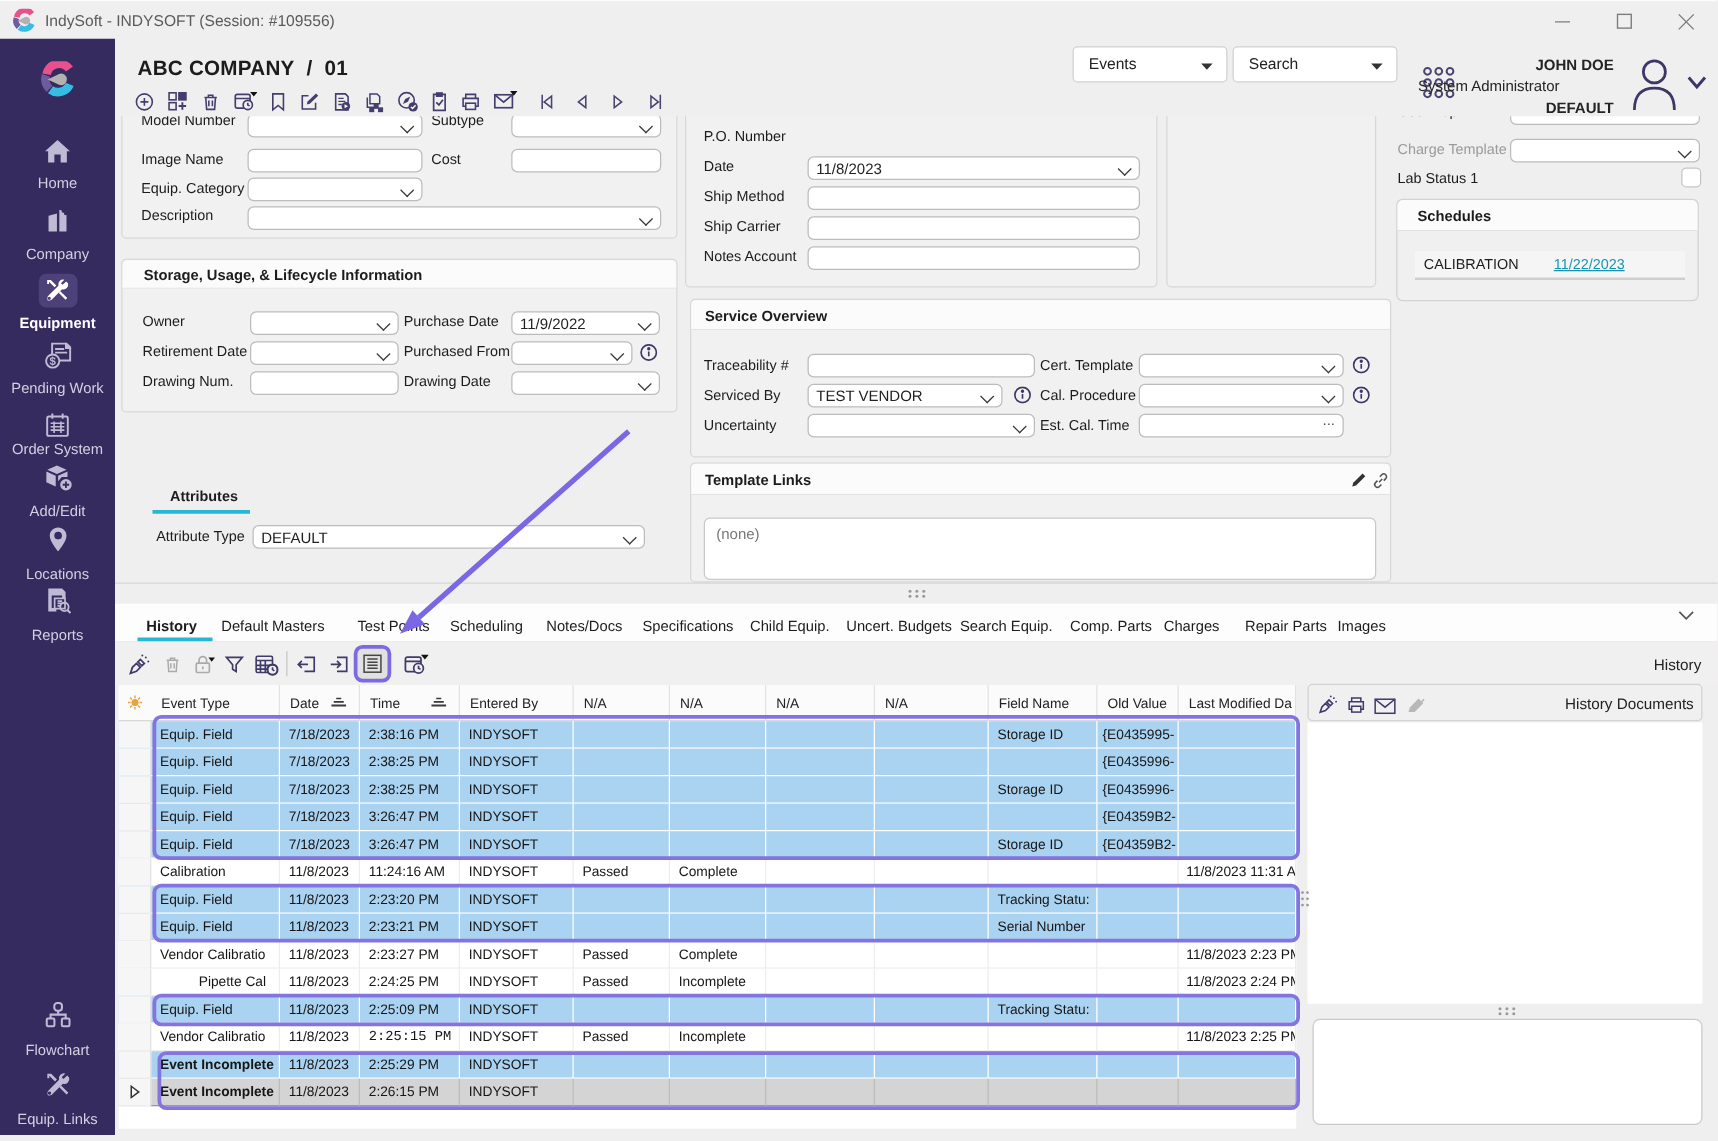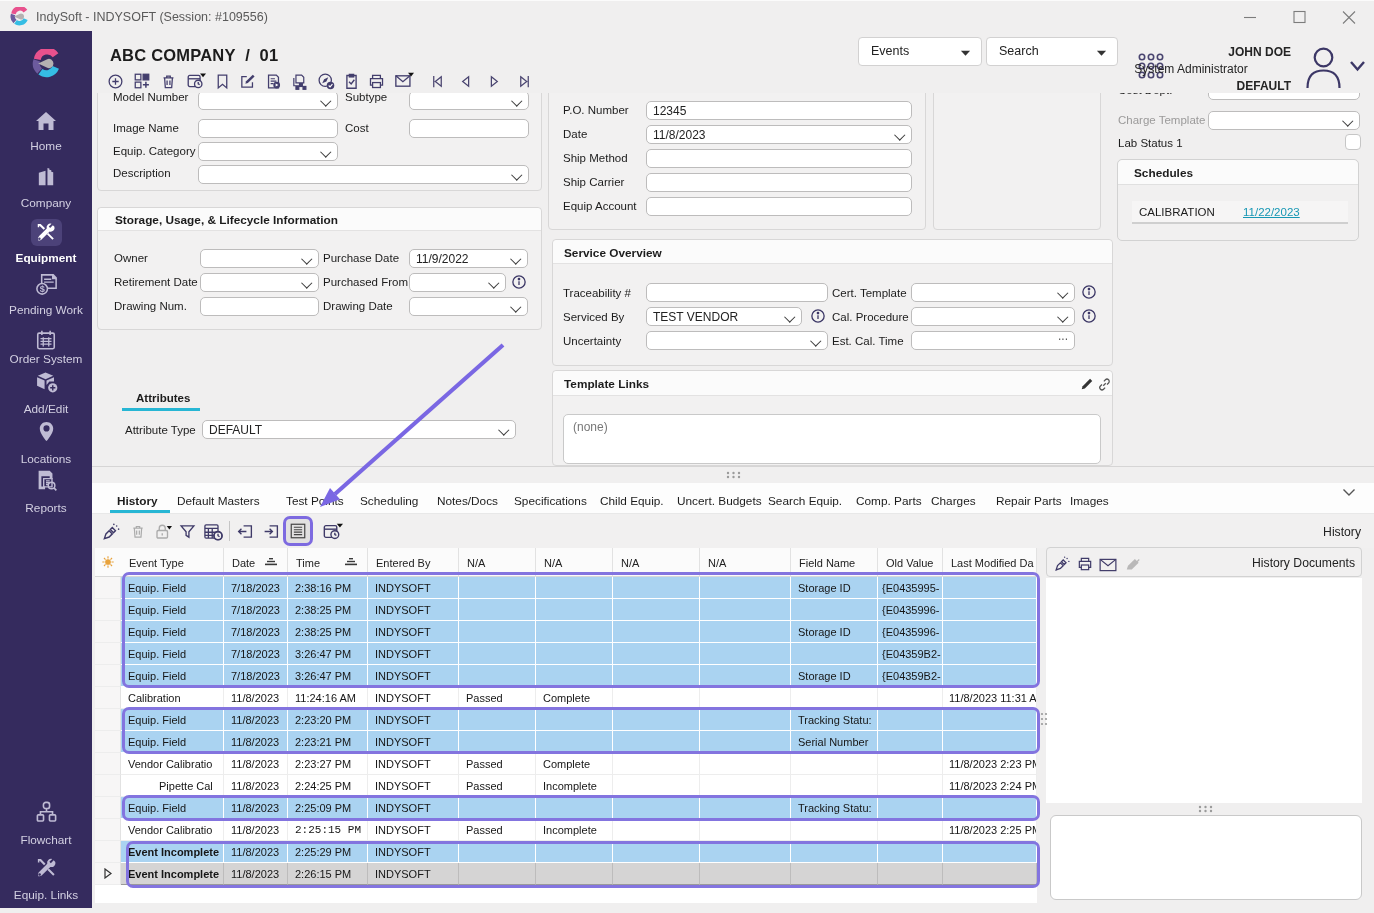--- a/index.html
+++ b/index.html
@@ -246,28 +246,27 @@
     <div class="lbl" style="left:231px;top:207px">Drawing Date</div>
     <div class="dd" style="left:317px;top:204px;width:119px"></div>
 
     <div class="lbl" style="left:44px;top:299px;font-weight:bold">Attributes</div>
     <div class="abs" style="left:30px;top:315px;width:78px;height:3px;background:#27b6d4"></div>
     <div class="lbl" style="left:33px;top:331px">Attribute Type</div>
     <div class="dd" style="left:110px;top:327px;width:314px">DEFAULT</div>
 
     <div class="card" style="left:456px;top:-30px;width:378px;height:167px"></div>
     <div class="lbl" style="left:471px;top:11px">P.O. Number</div>
-    <div class="inp" style="left:554px;top:8px;width:266px">12345</div>
     <div class="lbl" style="left:471px;top:35px">Date</div>
     <div class="dd" style="left:554px;top:32px;width:266px">11/8/2023</div>
     <div class="lbl" style="left:471px;top:59px">Ship Method</div>
     <div class="inp" style="left:554px;top:56px;width:266px"></div>
     <div class="lbl" style="left:471px;top:83px">Ship Carrier</div>
     <div class="inp" style="left:554px;top:80px;width:266px"></div>
-    <div class="lbl" style="left:471px;top:107px">Equip Account</div>
+    <div class="lbl" style="left:471px;top:107px">Notes Account</div>
     <div class="inp" style="left:554px;top:104px;width:266px"></div>
 
     <div class="card" style="left:841px;top:-30px;width:168px;height:167px"></div>
 
     <div class="card" style="left:460px;top:146px;width:561px;height:127px">
       <div class="cardhead" style="height:24px;padding:6px 0 0 11px">Service Overview</div>
     </div>
     <div class="lbl" style="left:471px;top:194px">Traceability #</div>
     <div class="inp" style="left:554px;top:190px;width:182px"></div>
     <div class="lbl" style="left:740px;top:194px">Cert. Template</div>

